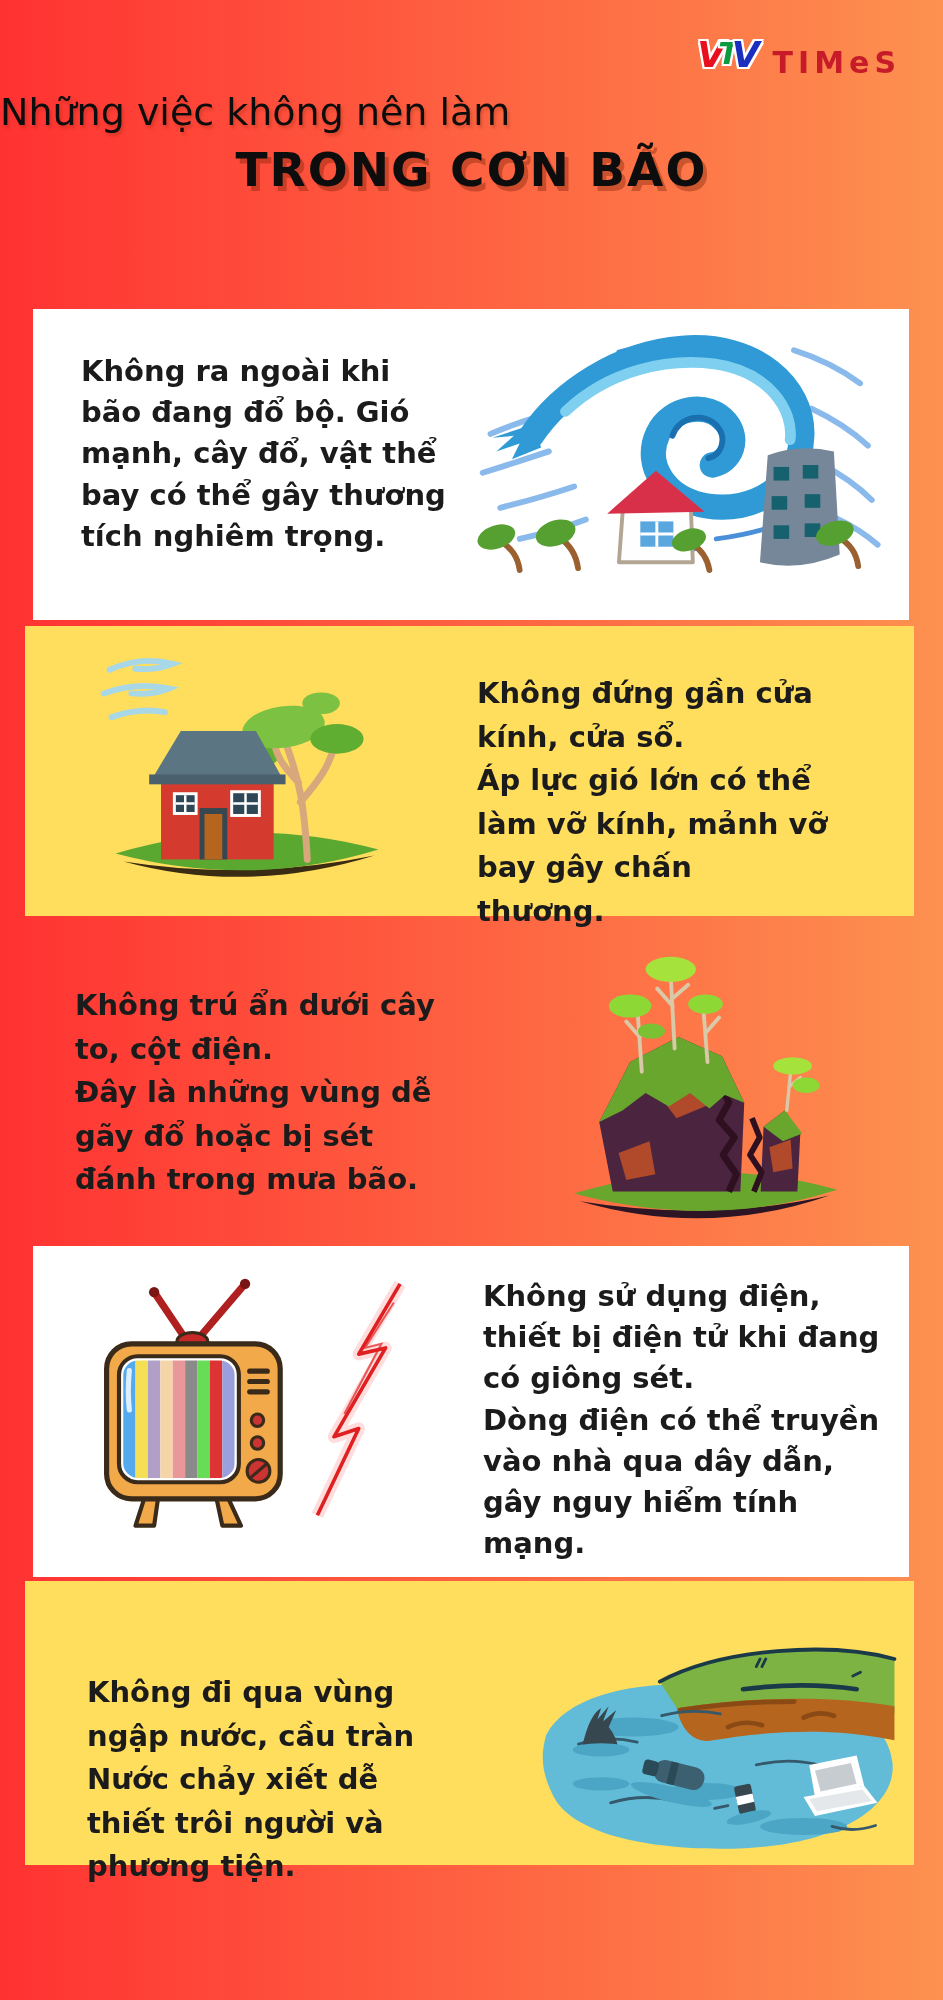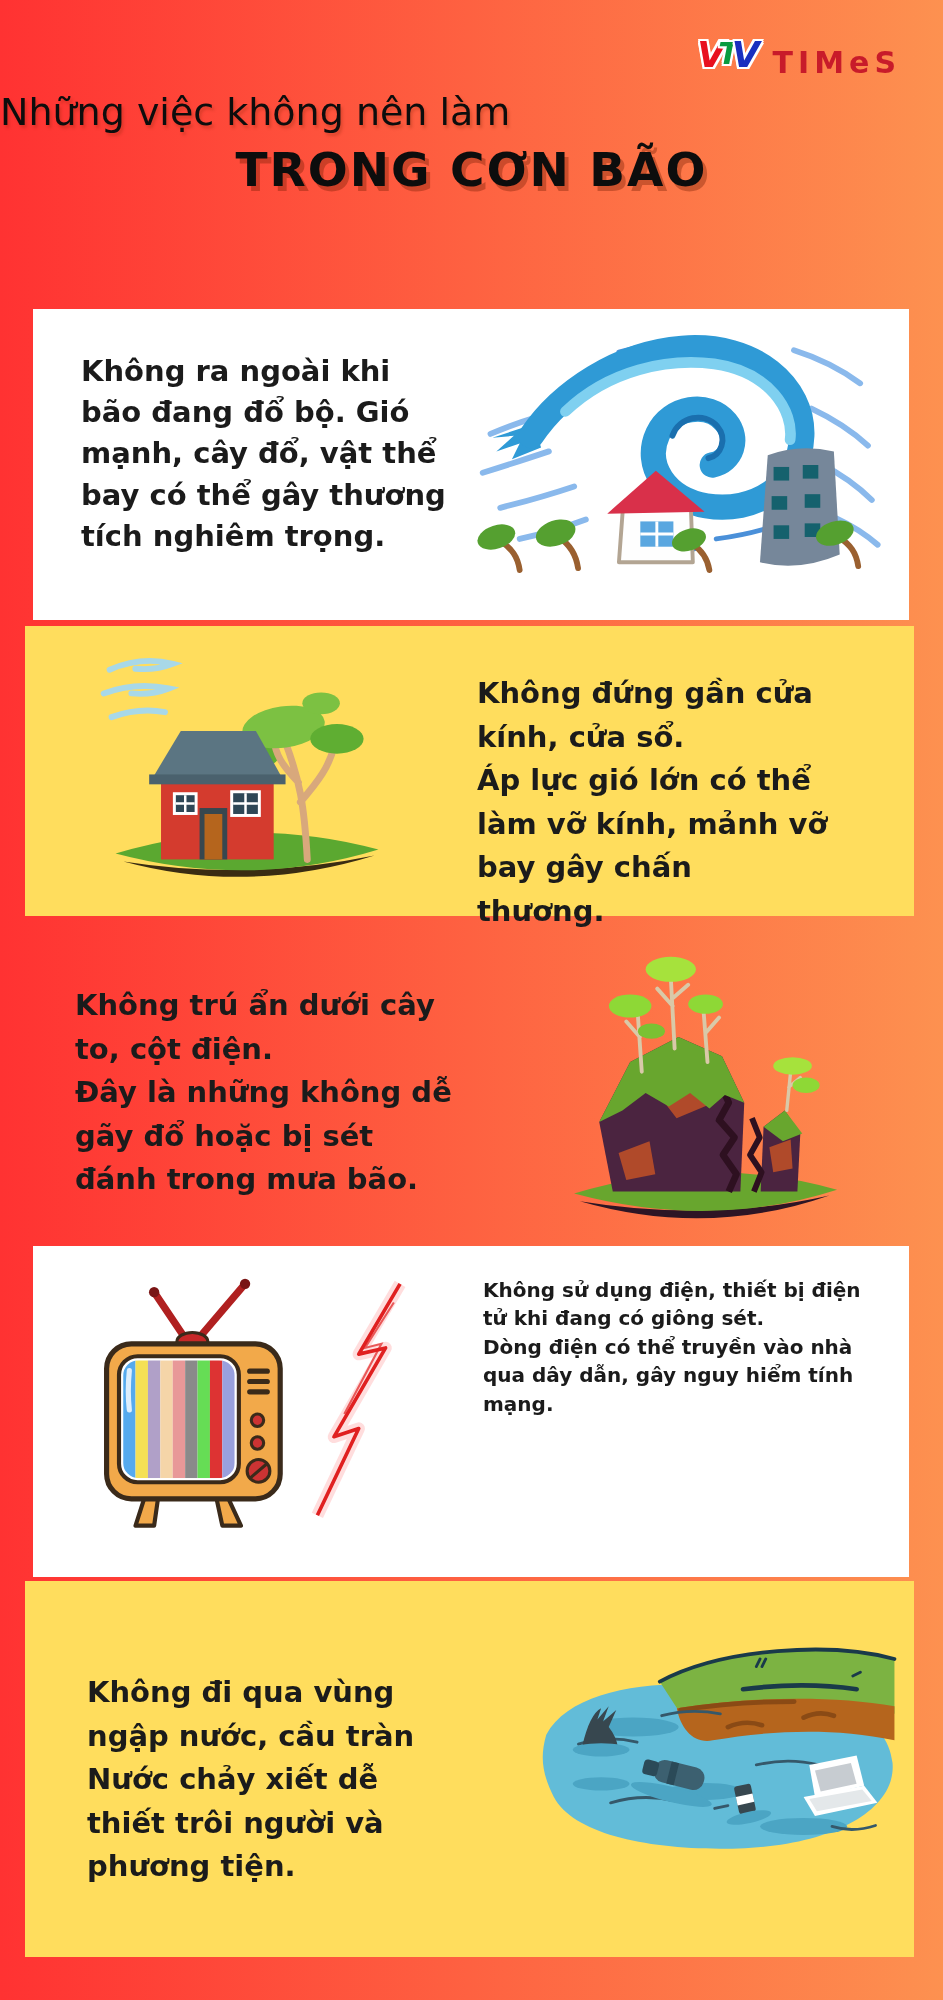--- a/index.html
+++ b/index.html
@@ -41,27 +41,27 @@
     color:var(--title-color);font-size:47px;font-weight:800;letter-spacing:2px;
     text-shadow:4px 5px 0 rgba(110,25,0,.35);
   }
   .card{position:absolute;}
   .card.white{background:var(--card-white);padding-left:42px;}
   .card.yellow{background:var(--card-yellow);}
   #card1{left:33px;top:309px;width:876px;height:311px;}
   #card2{left:25px;top:626px;width:889px;height:290px;}
   #sect3{left:25px;top:946px;width:889px;height:294px;background:transparent;}
   #card4{left:33px;top:1246px;width:876px;height:331px;}
-  #card5{left:25px;top:1581px;width:889px;height:376px;}
+  #card5{left:25px;top:1581px;width:889px;height:284px;}
   .card-text{position:absolute;color:var(--text-color);font-weight:bold;}
   .card-text p{margin:0;}
   #card1 .card-text{left:48px;top:42px;width:372px;font-size:29px;line-height:1.42;}
   #card2 .card-text{left:452px;top:46px;width:352px;font-size:29px;line-height:1.5;}
   #sect3 .card-text{left:50px;top:38px;width:388px;font-size:29px;line-height:1.5;}
-  #card4 .card-text{left:450px;top:30px;width:402px;font-size:20px;line-height:1.42;}
+  #card4 .card-text{left:450px;top:30px;width:402px;font-size:29px;line-height:1.42;}
   #card5 .card-text{left:62px;top:90px;width:372px;font-size:29px;line-height:1.5;}
   .illo{position:absolute;}
   #card1 .illo{left:440px;top:10px;width:428px;height:292px;}
   #card2 .illo{left:68px;top:18px;width:308px;height:252px;}
   #sect3 .illo{left:535px;top:2px;width:295px;height:290px;}
   #card4 .illo{left:55px;top:18px;width:372px;height:296px;}
   #card5 .illo{left:488px;top:42px;width:392px;height:246px;}
   .illo svg{width:100%;height:100%;display:block;}
 </style>
 </head>
@@ -181,21 +181,21 @@
     </div>
     <div class="card-text">
       <p>Không đứng gần cửa kính, cửa sổ.</p>
       <p>Áp lực gió lớn có thể làm vỡ kính, mảnh vỡ bay gây chấn thương.</p>
     </div>
   </section>
 
   <section id="sect3" class="card">
     <div class="card-text">
       <p>Không trú ẩn dưới cây to, cột điện.</p>
-      <p>Đây là những không dễ gãy đổ hoặc bị sét đánh trong mưa bão.</p>
+      <p>Đây là những vùng dễ gãy đổ hoặc bị sét đánh trong mưa bão.</p>
     </div>
     <div class="illo">
       <svg viewBox="0 0 300 300">
         <path d="M18 262 Q150 300 276 256 Q152 284 18 262 Z" fill="#2e1525"></path>
         <path d="M12 254 Q150 212 284 250 Q154 292 12 254 Z" fill="#68a62e"></path>
         <g>
           <polygon points="52,252 38,180 70,118 120,92 165,112 188,160 184,252" fill="#4b2440"></polygon>
           <polygon points="205,252 208,185 230,168 246,192 243,252" fill="#4b2440"></polygon>
           <polygon points="98,150 140,136 152,162 118,176" fill="#b04a2a"></polygon>
           <polygon points="58,212 90,200 96,234 66,240" fill="#b04a2a"></polygon>

